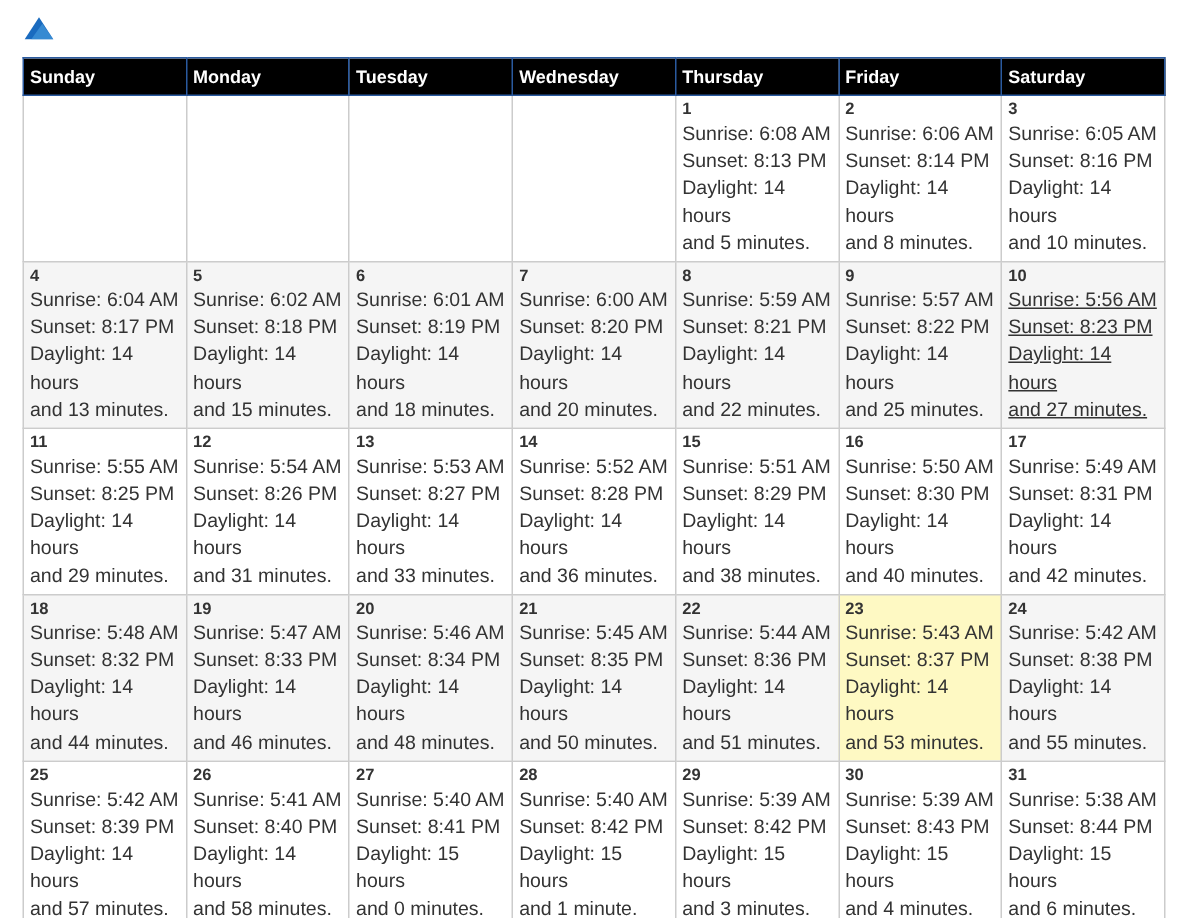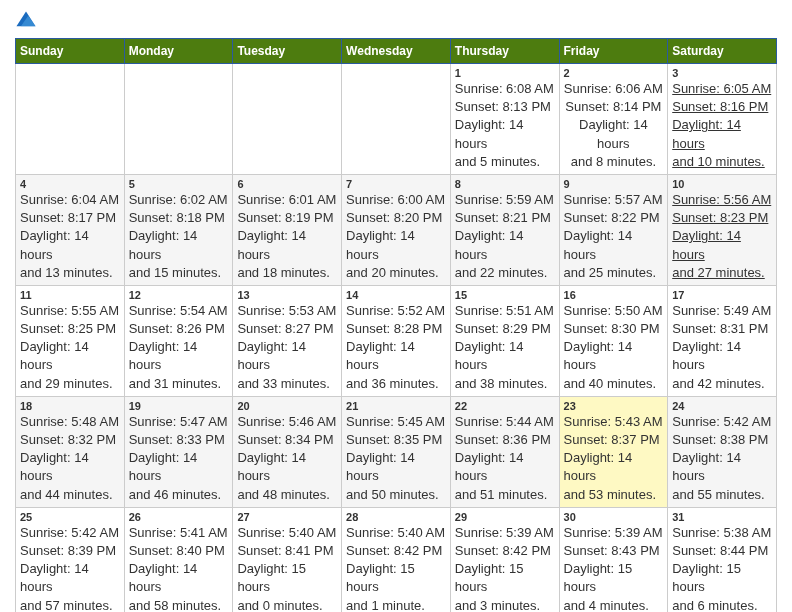--- a/index.html
+++ b/index.html
@@ -53,21 +53,21 @@
       color: #555;
     }
     .calendar {
       flex: 1;
       border: 1px solid #ccc;
       border-collapse: collapse;
       width: 100%;
       table-layout: fixed;
     }
     .calendar th {
-      background-color: #4d7c0f;
+      background-color: #000000;
       color: #fff;
       font-size: 12px;
       font-weight: bold;
       padding: 5px 4px;
       text-align: left;
       border: 1px solid #2a5a9f;
       margin-top: 12px;
     }
     .calendar td {
       vertical-align: top;
@@ -136,28 +136,28 @@
           <td class="empty-cell"></td>
           <td>
             <span class="day-number">1</span>
             <div class="day-info" style="white-space: pre-line;">Sunrise: 6:08 AM
 Sunset: 8:13 PM
 Daylight: 14 hours
 and 5 minutes.</div>
           </td>
           <td>
             <span class="day-number">2</span>
-            <div class="day-info" style="white-space: pre-line; text-align: center;">Sunrise: 6:06 AM
+            <div class="day-info" style="white-space: pre-line;">Sunrise: 6:06 AM
 Sunset: 8:14 PM
 Daylight: 14 hours
 and 8 minutes.</div>
           </td>
           <td>
             <span class="day-number">3</span>
-            <div class="day-info" style="white-space: pre-line; text-decoration: underline;">Sunrise: 6:05 AM
+            <div class="day-info" style="white-space: pre-line;">Sunrise: 6:05 AM
 Sunset: 8:16 PM
 Daylight: 14 hours
 and 10 minutes.</div>
           </td>
         </tr>
         <tr>
           <td style="background: rgb(245, 245, 245);">
             <span class="day-number">4</span>
             <div class="day-info" style="white-space: pre-line;">Sunrise: 6:04 AM
 Sunset: 8:17 PM

